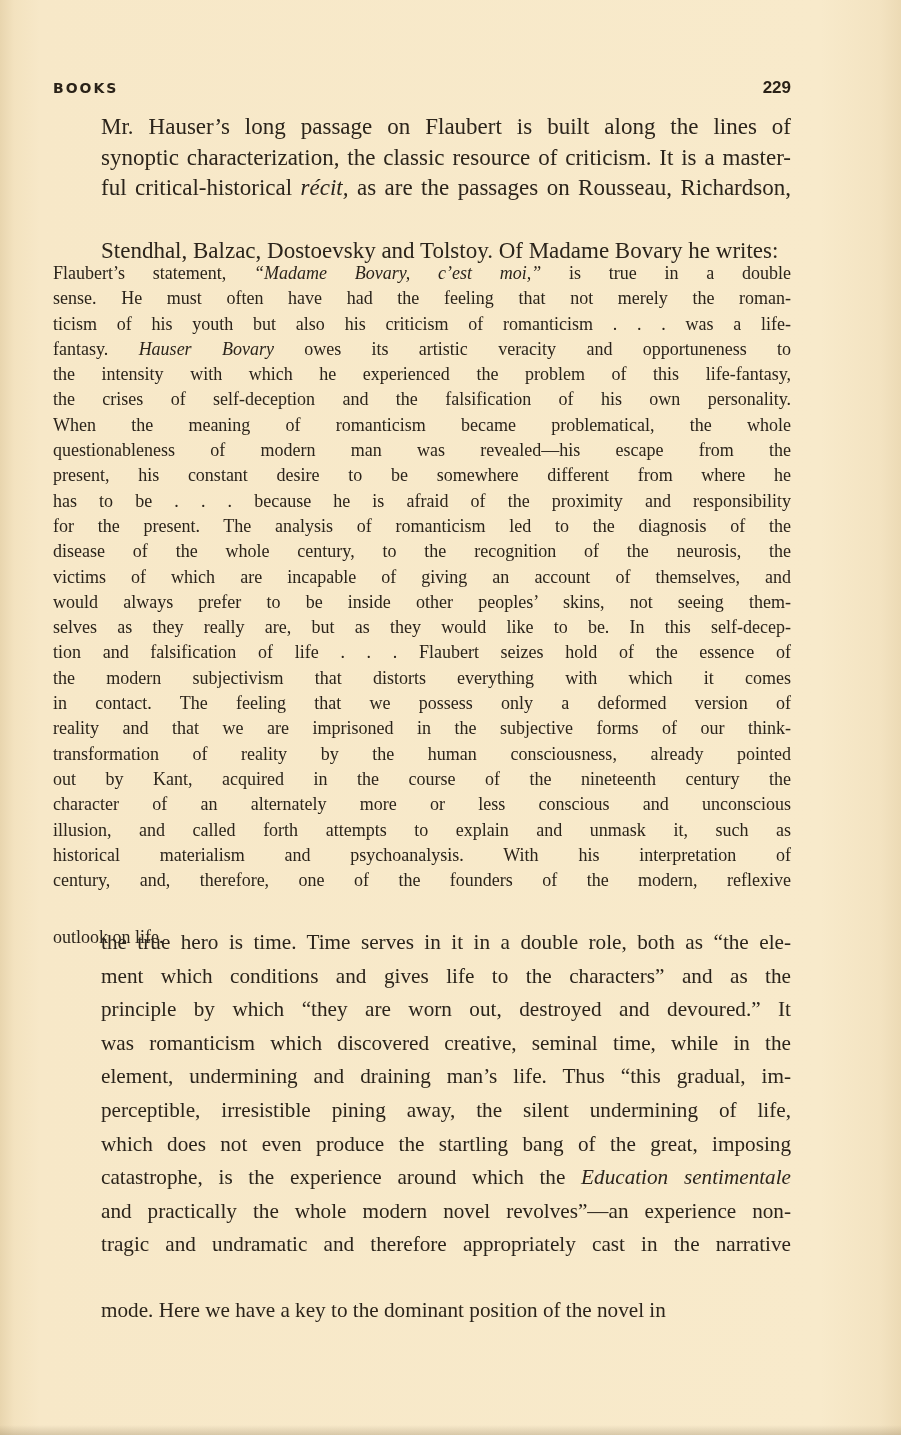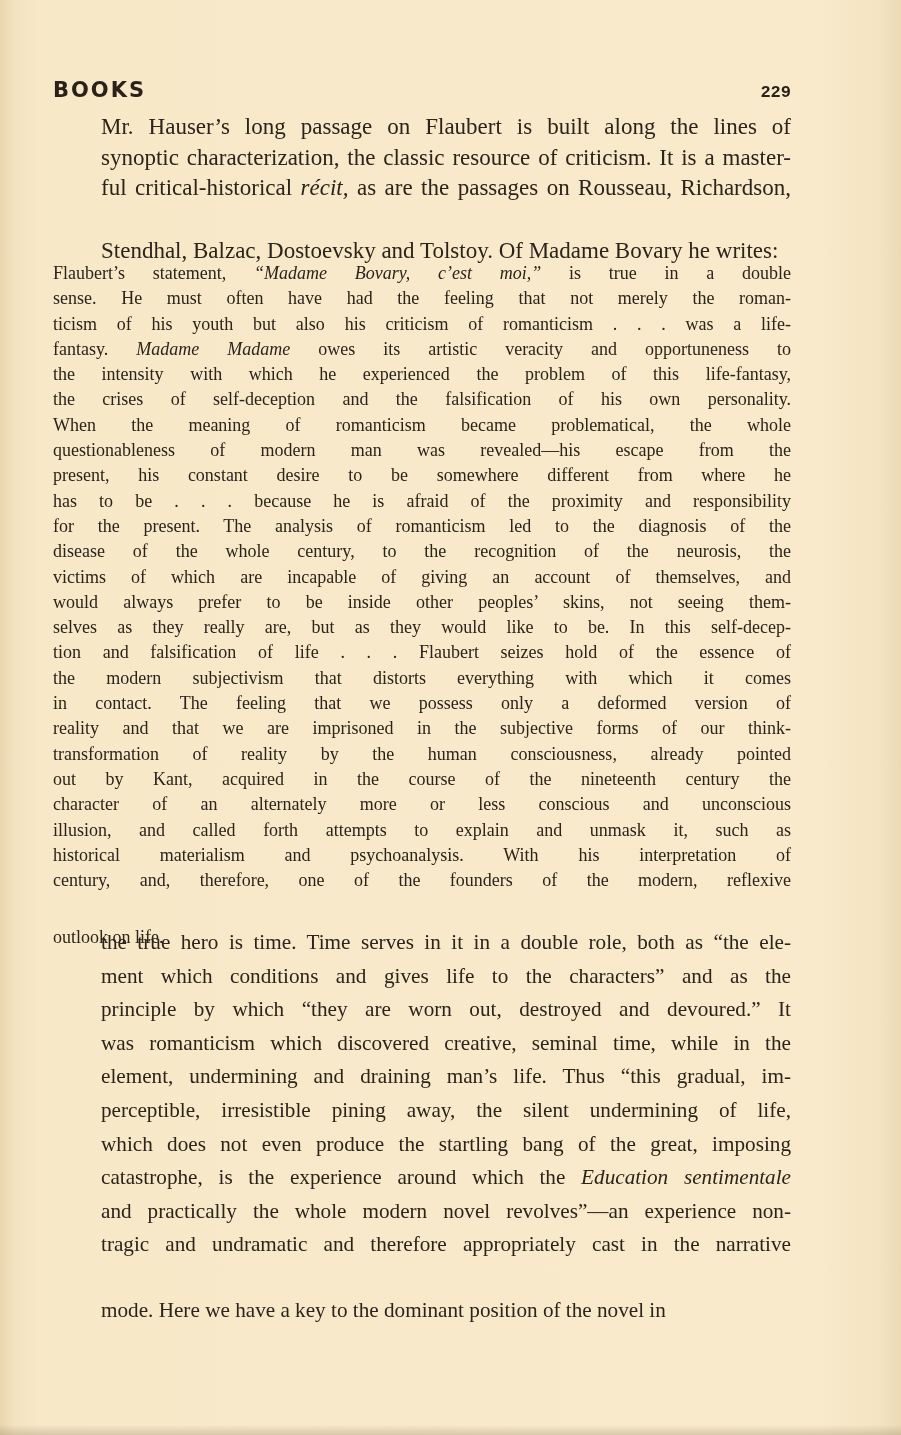--- a/index.html
+++ b/index.html
@@ -16,24 +16,24 @@
       content: ""; position: absolute; left: 0; right: 0; bottom: 0; height: 10px;
       background: linear-gradient(to bottom, rgba(0,0,0,0), rgba(120,100,70,0.25));
     }
     .running-head {
       position: absolute; top: 78px; left: 53px; width: 738px;
       display: flex; justify-content: space-between; align-items: baseline;
       color: #2a2218;
     }
     .section-name {
       font-family: "DejaVu Sans", sans-serif; font-weight: bold;
-      font-size: 21px; letter-spacing: 2px;
+      font-size: 14px; letter-spacing: 2px;
     }
     .page-number {
-      font-family: Liberation Mono, monospace; font-weight: bold; font-size: 17px;
+      font-family: Liberation Sans, sans-serif; font-weight: bold; font-size: 17px;
     }
     .text {
       font-family: "Liberation Serif", serif; color: #2b241b;
       position: absolute; left: 53px; width: 738px;
       text-align: justify; hyphens: manual;
     }
     .p1 { top: 112px; font-size: 23px; line-height: 30.5px; text-indent: 48px; }
     .quote { top: 261px; font-size: 18px; line-height: 25.3px; }
     .p2 { top: 926px; font-size: 21.2px; line-height: 33.6px; text-indent: 48px; }
     .line { display: block; text-align: justify; text-align-last: justify; white-space: nowrap; }
@@ -52,21 +52,21 @@
   <div class="text p1">
       <span class="line">Mr. Hauser’s long passage on Flaubert is built along the lines of</span>
       <span class="line">synoptic characterization, the classic resource of criticism. It is a master-</span>
       <span class="line">ful critical-historical <em>récit,</em> as are the passages on Rousseau, Richardson,</span>
       <span class="line last">Stendhal, Balzac, Dostoevsky and Tolstoy. Of Madame Bovary he writes:</span>
     </div>
   <div class="text quote">
       <span class="line">Flaubert’s statement, <em>“Madame Bovary, c’est moi,”</em> is true in a double</span>
       <span class="line">sense. He must often have had the feeling that not merely the roman-</span>
       <span class="line">ticism of his youth but also his criticism of romanticism . . . was a life-</span>
-      <span class="line">fantasy. <em>Madame Madame</em> owes its artistic veracity and opportuneness to</span>
+      <span class="line">fantasy. <em>Hauser Bovary</em> owes its artistic veracity and opportuneness to</span>
       <span class="line">the intensity with which he experienced the problem of this life-fantasy,</span>
       <span class="line">the crises of self-deception and the falsification of his own personality.</span>
       <span class="line">When the meaning of romanticism became problematical, the whole</span>
       <span class="line">questionableness of modern man was revealed—his escape from the</span>
       <span class="line">present, his constant desire to be somewhere different from where he</span>
       <span class="line">has to be . . . because he is afraid of the proximity and responsibility</span>
       <span class="line">for the present. The analysis of romanticism led to the diagnosis of the</span>
       <span class="line">disease of the whole century, to the recognition of the neurosis, the</span>
       <span class="line">victims of which are incapable of giving an account of themselves, and</span>
       <span class="line">would always prefer to be inside other peoples’ skins, not seeing them-</span>

